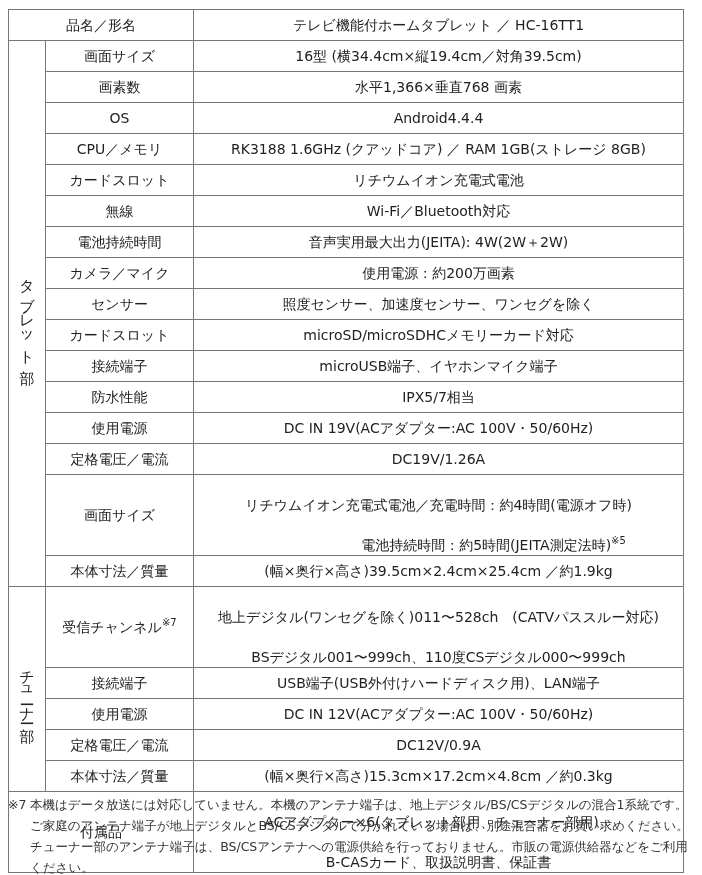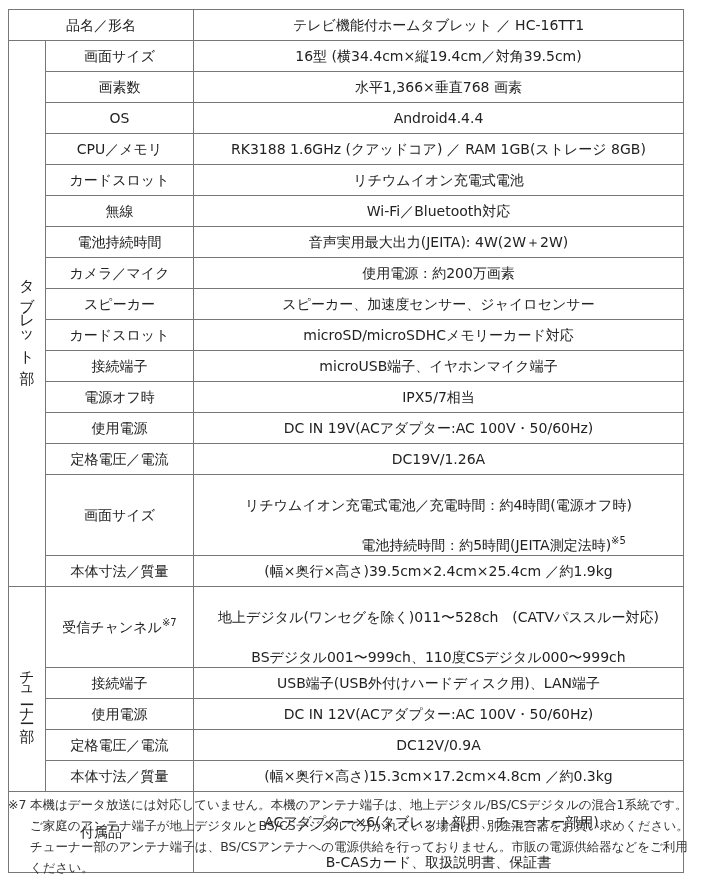--- a/index.html
+++ b/index.html
@@ -66,33 +66,33 @@
   </tr>
   <tr class="r31">
     <td>電池持続時間</td>
     <td>音声実用最大出力(JEITA): 4W(2W＋2W)</td>
   </tr>
   <tr class="r31">
     <td>カメラ／マイク</td>
     <td>使用電源：約200万画素</td>
   </tr>
   <tr class="r31">
-    <td>スピーカー</td>
-    <td>スピーカー、加速度センサー、ジャイロセンサー</td>
+    <td>センサー</td>
+    <td>照度センサー、加速度センサー、ワンセグを除く</td>
   </tr>
   <tr class="r31">
     <td>カードスロット</td>
     <td>microSD/microSDHCメモリーカード対応</td>
   </tr>
   <tr class="r31">
     <td>接続端子</td>
     <td>microUSB端子、イヤホンマイク端子</td>
   </tr>
   <tr class="r31">
-    <td>電源オフ時</td>
+    <td>防水性能</td>
     <td>IPX5/7相当</td>
   </tr>
   <tr class="r31">
     <td>使用電源</td>
     <td>DC IN 19V(ACアダプター:AC 100V・50/60Hz)</td>
   </tr>
   <tr class="r31">
     <td>定格電圧／電流</td>
     <td>DC19V/1.26A</td>
   </tr>

